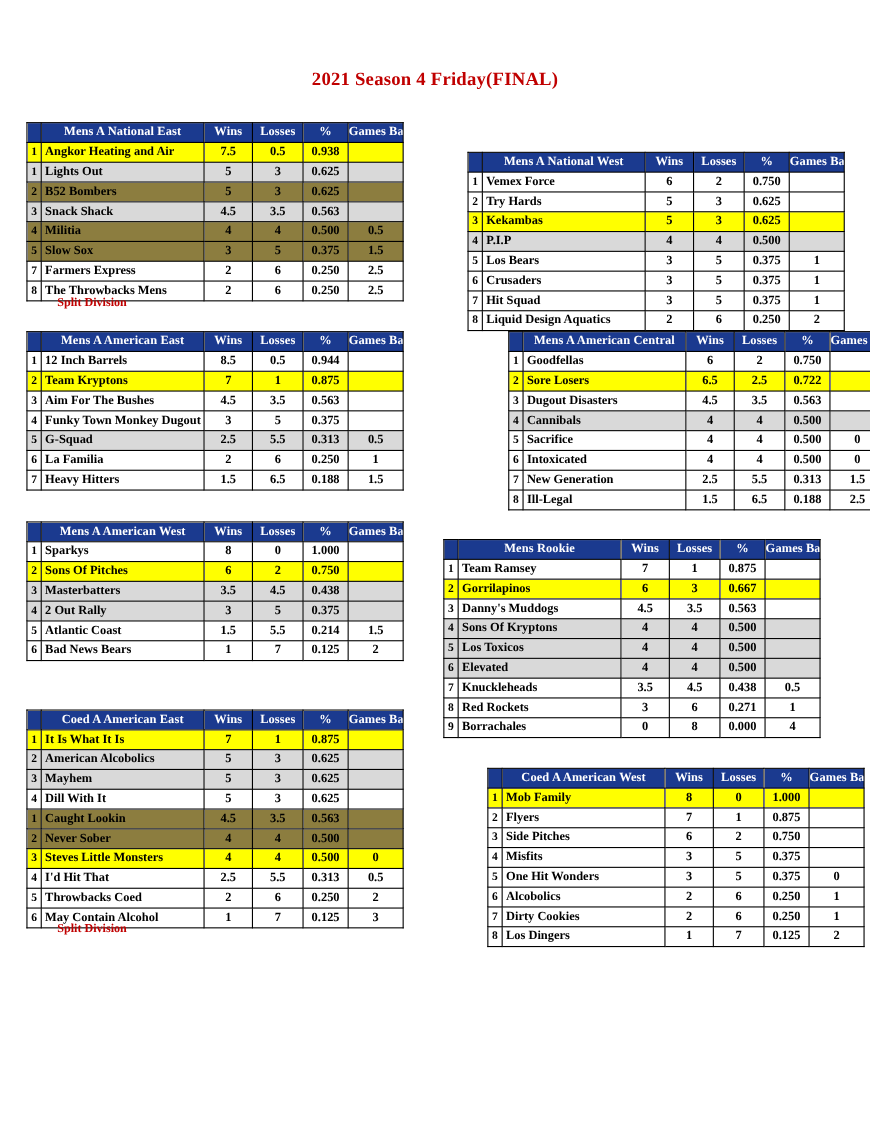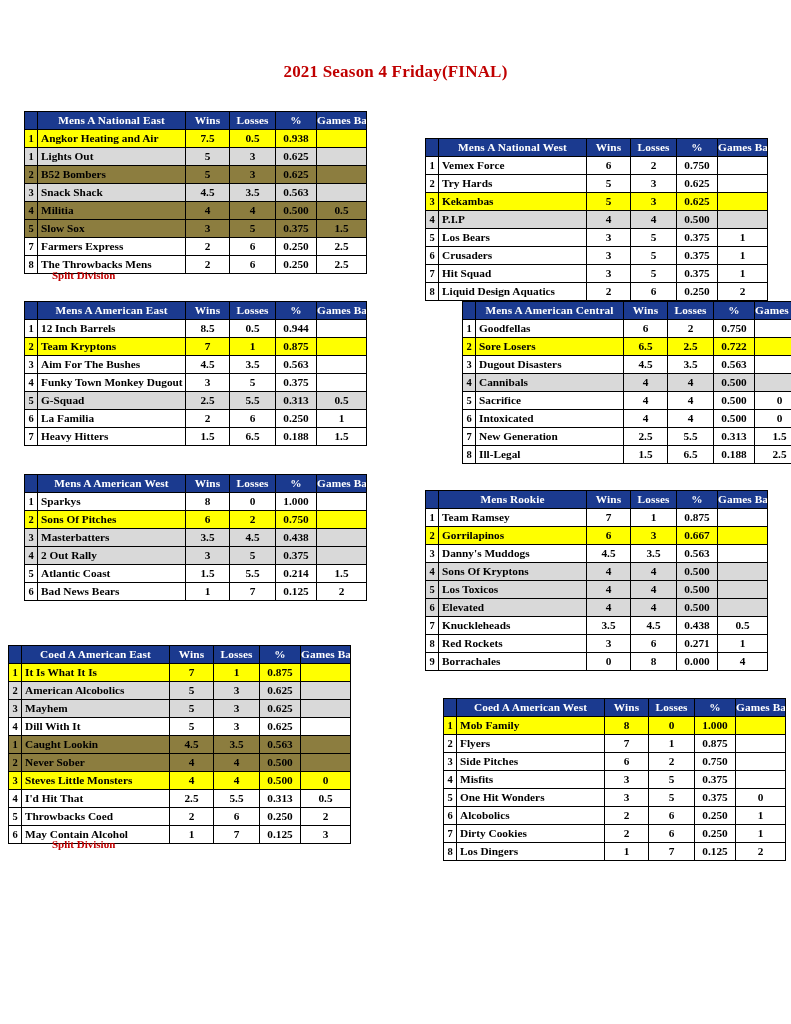--- a/index.html
+++ b/index.html
@@ -486,21 +486,21 @@
           <tr class="row-white">
             <td class="c-rank">6</td>
             <td class="c-team">Bad News Bears</td>
             <td class="c-num">1</td>
             <td class="c-num">7</td>
             <td class="c-num">0.125</td>
             <td class="c-num">2</td>
           </tr>
         </tbody>
       </table>
-      <table class="std-table" style="left: 425px; top: 490px; width: 342px; border-radius: 19px;">
+      <table class="std-table" style="left: 403px; top: 490px; width: 342px; border-radius: 19px;">
         <colgroup>
           <col style="width: 13px;">
           <col style="width: 148px;">
           <col style="width: 44px;">
           <col style="width: 46px;">
           <col style="width: 41px;">
           <col style="width: 50px;">
         </colgroup>
         <thead>
           <tr>
@@ -580,21 +580,21 @@
           <tr class="row-white">
             <td class="c-rank">9</td>
             <td class="c-team">Borrachales</td>
             <td class="c-num">0</td>
             <td class="c-num">8</td>
             <td class="c-num">0.000</td>
             <td class="c-num">4</td>
           </tr>
         </tbody>
       </table>
-      <table class="std-table" style="left: 8px; top: 645px; width: 342px;">
+      <table class="std-table" style="left: 24px; top: 645px; width: 342px;">
         <colgroup>
           <col style="width: 13px;">
           <col style="width: 148px;">
           <col style="width: 44px;">
           <col style="width: 46px;">
           <col style="width: 41px;">
           <col style="width: 50px;">
         </colgroup>
         <thead>
           <tr>

